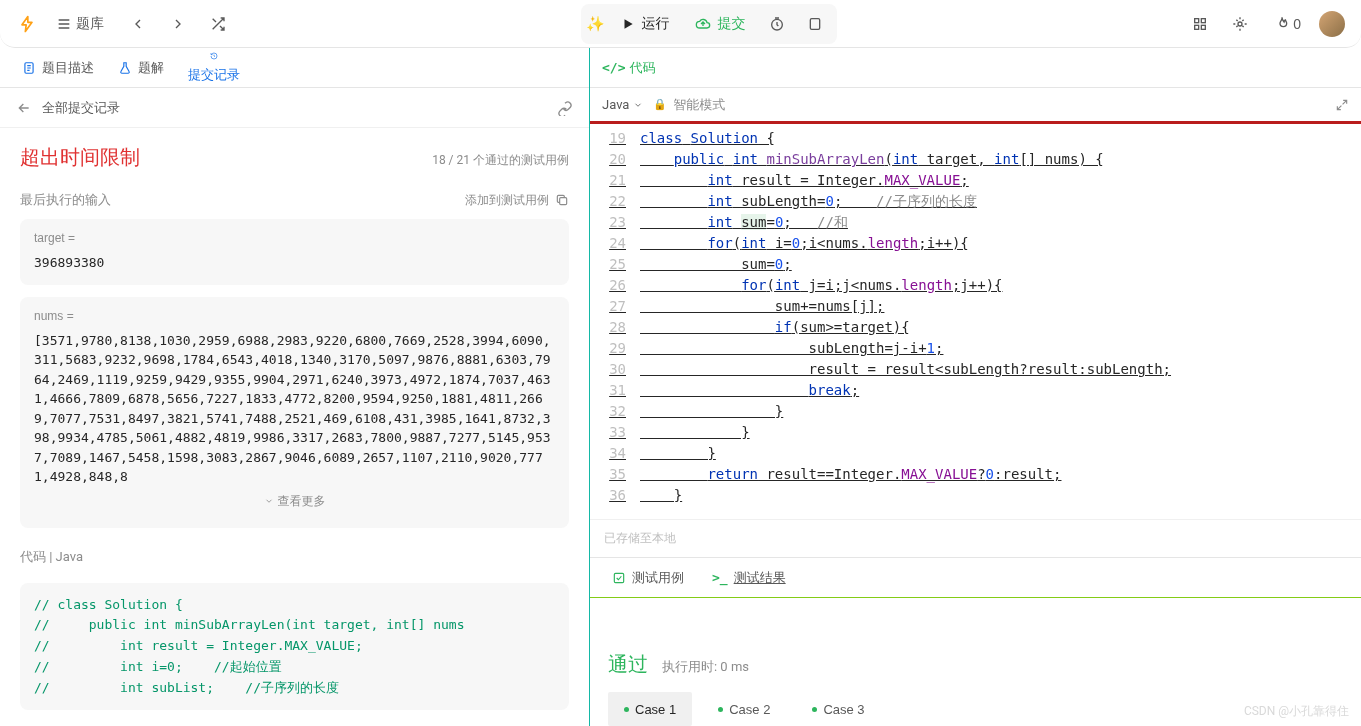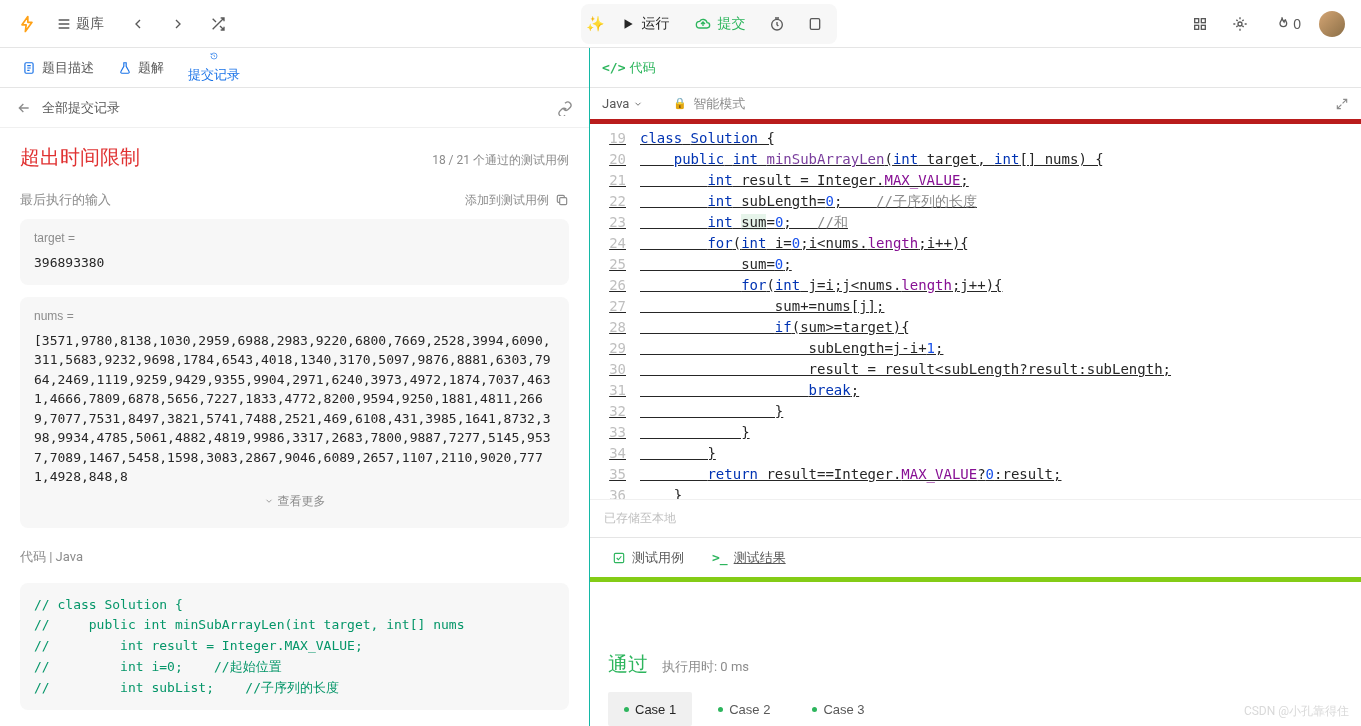--- a/index.html
+++ b/index.html
@@ -1,20 +1,20 @@
 <!DOCTYPE html>
 <html><head>
 <meta charset="utf-8">
 <style>
 * { margin:0; padding:0; box-sizing:border-box; }
 body { font-family:-apple-system,BlinkMacSystemFont,"Segoe UI",Roboto,sans-serif; font-size:13px; color:#262626; background:#fff; overflow:hidden; }
 .app { display:flex; flex-direction:column; height:726px; width:1361px; }
 
 
-.topbar { height:48px; border-bottom:1px solid #e5e5e5; display:flex; align-items:center; padding:0 16px; gap:8px; }
+.topbar { height:48px; border-bottom:1px solid #e5e5e5; display:flex; align-items:center; padding:0 16px; gap:8px;border-radius:15px; }
 .logo { width:22px; height:22px; display:flex; align-items:center; justify-content:center; }
 .tb-btn { height:32px; min-width:32px; border:none; background:transparent; border-radius:6px; display:flex; align-items:center; justify-content:center; cursor:pointer; color:#595959; padding:0 6px; gap:4px; }
 .tb-btn.text { padding:0 10px; font-size:14px; }
 .tb-sep { flex:1; }
 .tb-icon { width:16px; height:16px; fill:currentColor; }
 .run-group { display:flex; align-items:center; gap:6px; background:#f7f7f7; border-radius:8px; padding:4px 6px; }
 .run-btn { height:30px; display:flex; align-items:center; gap:6px; border:none; background:transparent; border-radius:6px; padding:0 10px; cursor:pointer; font-size:14px; }
 .run-btn.run { color:#262626; }
 .run-btn.submit { color:#2db55d; }
 .spark { color:#f0a020; font-size:15px; }
@@ -52,21 +52,21 @@
 .code-sec-label { color:#8c8c8c; font-size:13px; margin:20px 0 17px; }
 .code-snippet { background:#f7f7f7; border-radius:8px; padding:12px 14px; font-family:Consolas,Monaco,monospace; font-size:13px; line-height:1.6; white-space:pre; overflow-x:hidden; }
 .cm { color:#059669; }
 
 
 .code-head { height:40px; border-bottom:1px solid #e5e5e5; display:flex; align-items:center; padding:0 12px; gap:8px; }
 .code-tag { color:#2db55d; font-weight:500; display:flex; align-items:center; gap:4px; font-size:13px; }
 .code-tag-ic { color:#2db55d; font-family:monospace; font-weight:bold; }
 
 
-.lang-bar { height:36px; border-bottom:5px solid #b91c1c; display:flex; align-items:center; padding:0 12px; gap:30px; font-size:13px; color:#595959; }
+.lang-bar { height:36px; border-bottom:3px solid #b91c1c; display:flex; align-items:center; padding:0 12px; gap:10px; font-size:13px; color:#595959; }
 .lang-sel { display:flex; align-items:center; gap:4px; cursor:pointer; }
 .smart-mode { display:flex; align-items:center; gap:6px; color:#8c8c8c; }
 .lock-ic { font-size:11px; }
 .expand { margin-left:auto; cursor:pointer; color:#8c8c8c; }
 
 
 .editor { flex:1; overflow:auto; font-family:Consolas,Monaco,monospace; font-size:14px; line-height:21px; padding:4px 0;text-decoration:underline; }
 .eline { display:flex; }
 .lno { width:50px; text-align:right; padding-right:14px; color:#bfbfbf; user-select:none; flex-shrink:0; }
 .lcode { flex:1; white-space:pre; }
@@ -79,21 +79,21 @@
 
 
 .save-bar { padding:10px 14px; color:#bfbfbf; font-size:12px; border-top:1px solid #f0f0f0; }
 
 
 .test-tabs { height:40px; border-top:1px solid #e5e5e5; display:flex; align-items:center; padding:0 12px; gap:8px; }
 .ttab { height:32px; display:flex; align-items:center; gap:6px; padding:0 10px; border:none; background:transparent; border-radius:6px; cursor:pointer; font-size:13px; color:#595959; }
 .ttab-ic { width:14px; height:14px; }
 
 
-.result-area { padding:28px 18px 0; border-top:5px solid #84cc16; }
+.result-area { padding:12px 18px 0; border-top:1px solid #84cc16; }
 .result-head { display:flex; align-items:baseline; gap:14px; margin-bottom:14px; }
 .result-pass { color:#2db55d; font-size:20px; }
 .result-time { color:#8c8c8c; font-size:13px;margin-top:48px; }
 .cases { display:flex; gap:10px; }
 .case-btn { height:34px; padding:0 16px; border:none; background:transparent; border-radius:2px; cursor:pointer; font-size:13px; color:#595959; display:flex; align-items:center; gap:6px; }
 .case-btn.active { background:#f0f0f0; color:#262626; }
 .case-dot { width:5px; height:5px; border-radius:50%; background:#2db55d; }
 
 .watermark { position:fixed; right:12px; bottom:6px; color:#d9d9d9; font-size:12px; pointer-events:none; }
 </style>

